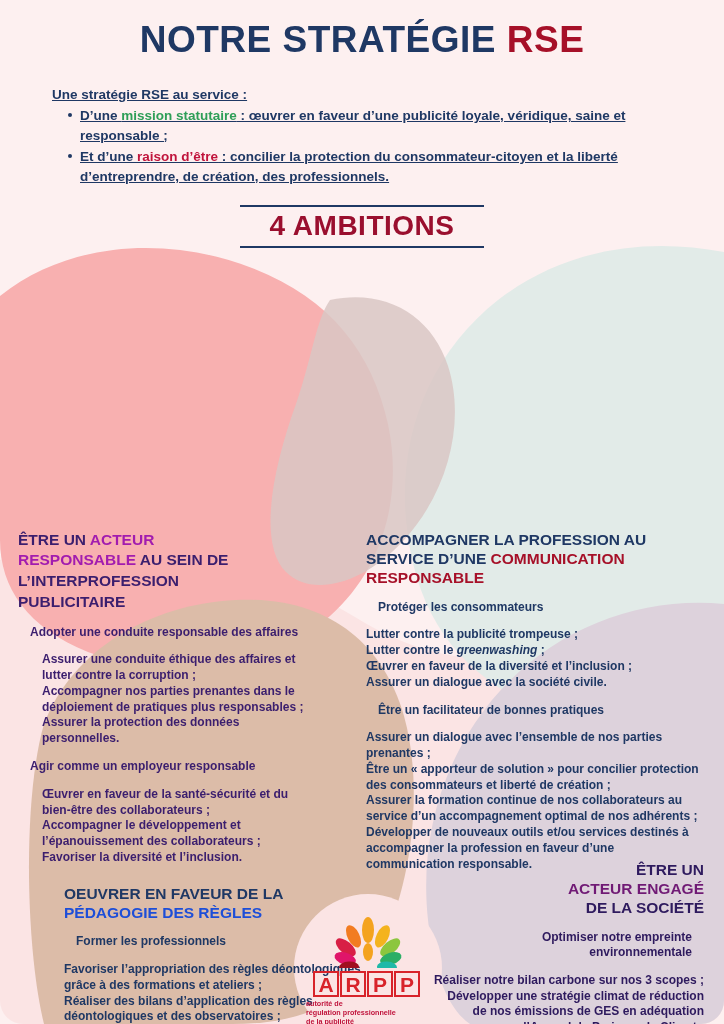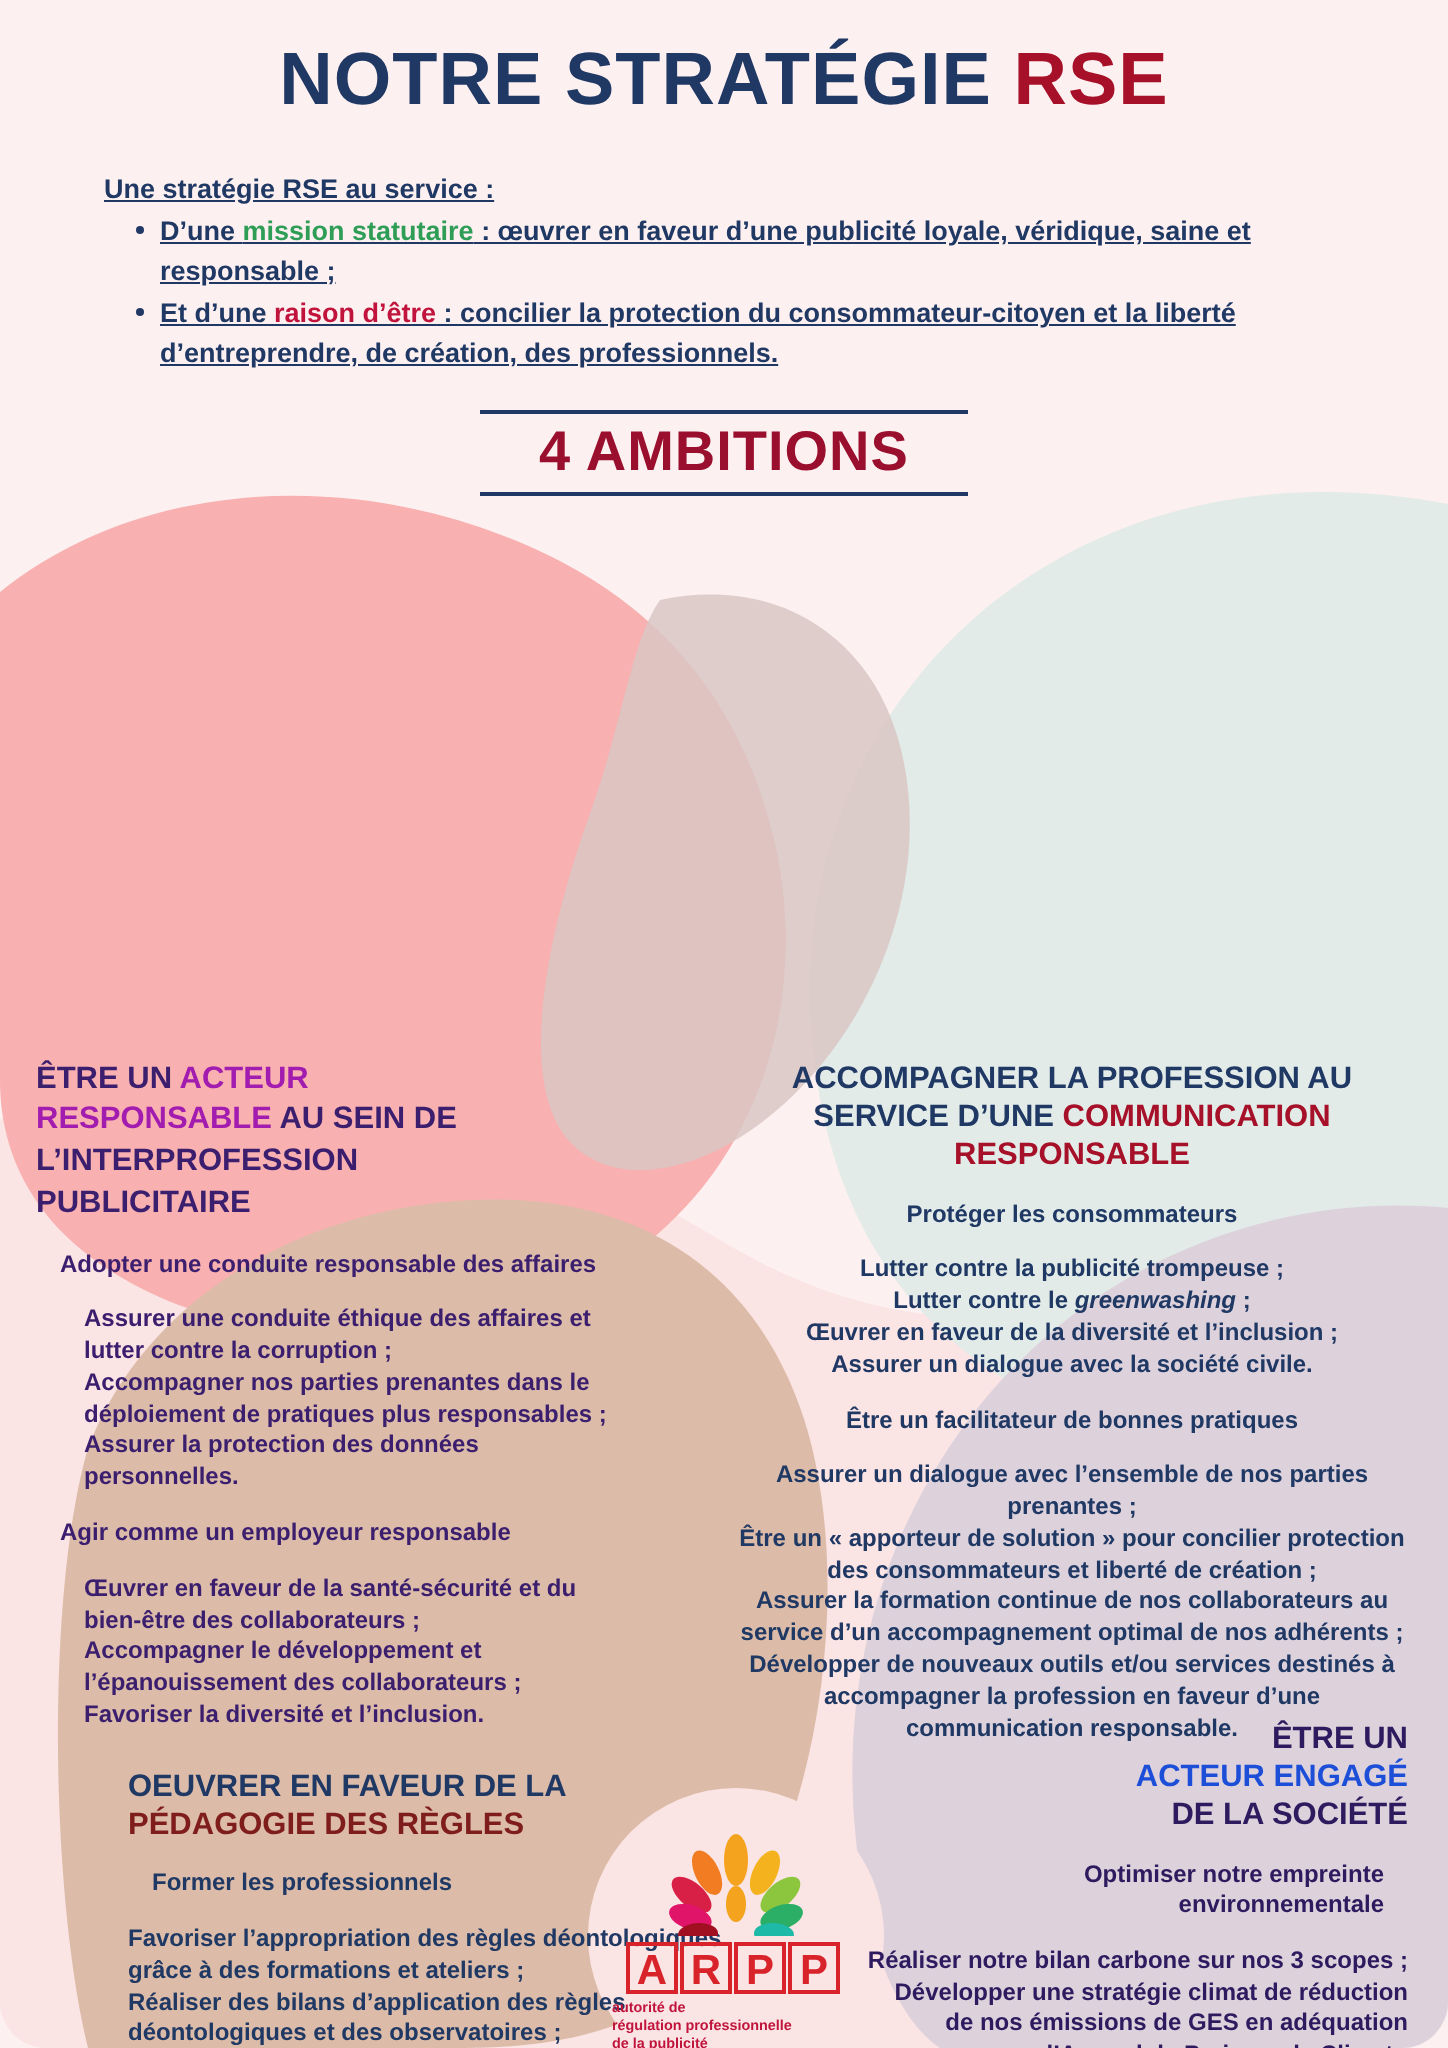--- a/index.html
+++ b/index.html
@@ -60,37 +60,37 @@
   .block:last-child{margin-bottom:0;}
 
   
   #q1{left:18px;top:282px;width:300px;text-align:left;}
   #q1 .q-head{color:#3B1E6E;font-size:15.5px;line-height:1.34;}
   #q1 .q-head .hl{color:#a21caf;}
   #q1 .q-sub{color:#3B1E6E;}
   #q1 .q-body{color:#3B1E6E;margin-left:24px;}
 
   
-  #q2{right:18px;top:282px;width:340px;text-align:center;}
+  #q2{right:18px;top:282px;width:340px;text-align:left;}
   #q2 .q-head{color:#1F3864;}
   #q2 .q-head .hl{color:#A61028;}
   #q2 .q-sub{color:#1F3864;}
   #q2 .q-body{color:#1F3864;}
 
   
   #q3{left:64px;top:636px;width:312px;text-align:left;}
   #q3 .q-head{color:#1F3864;}
-  #q3 .q-head .hl{color:#7f1d1d;}
+  #q3 .q-head .hl{color:#1d4ed8;}
   #q3 .q-sub{color:#1F3864;}
   #q3 .q-body{color:#1F3864;}
 
   
   #q4{right:20px;top:612px;width:272px;text-align:right;}
   #q4 .q-head{color:#2E1A5E;}
-  #q4 .q-head .hl{color:#1d4ed8;}
+  #q4 .q-head .hl{color:#701a75;}
   #q4 .q-sub{color:#2E1A5E;}
   #q4 .q-body{color:#2E1A5E;}
 
   .q-head-line{display:block;}
   em{font-style:italic;}
 
   
   .logo{position:absolute;left:304px;top:916px;z-index:3;width:128px;}
   .logo-petals{display:block;margin:0 auto;}
   .logo-word{display:block;margin:2px auto 0 auto;}

